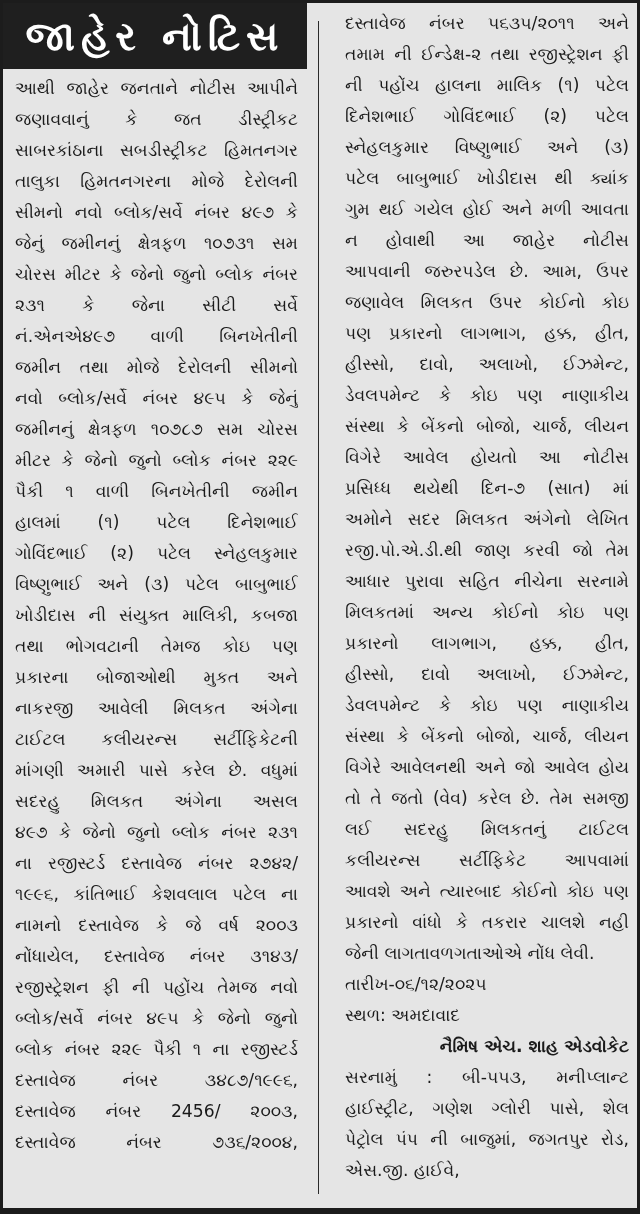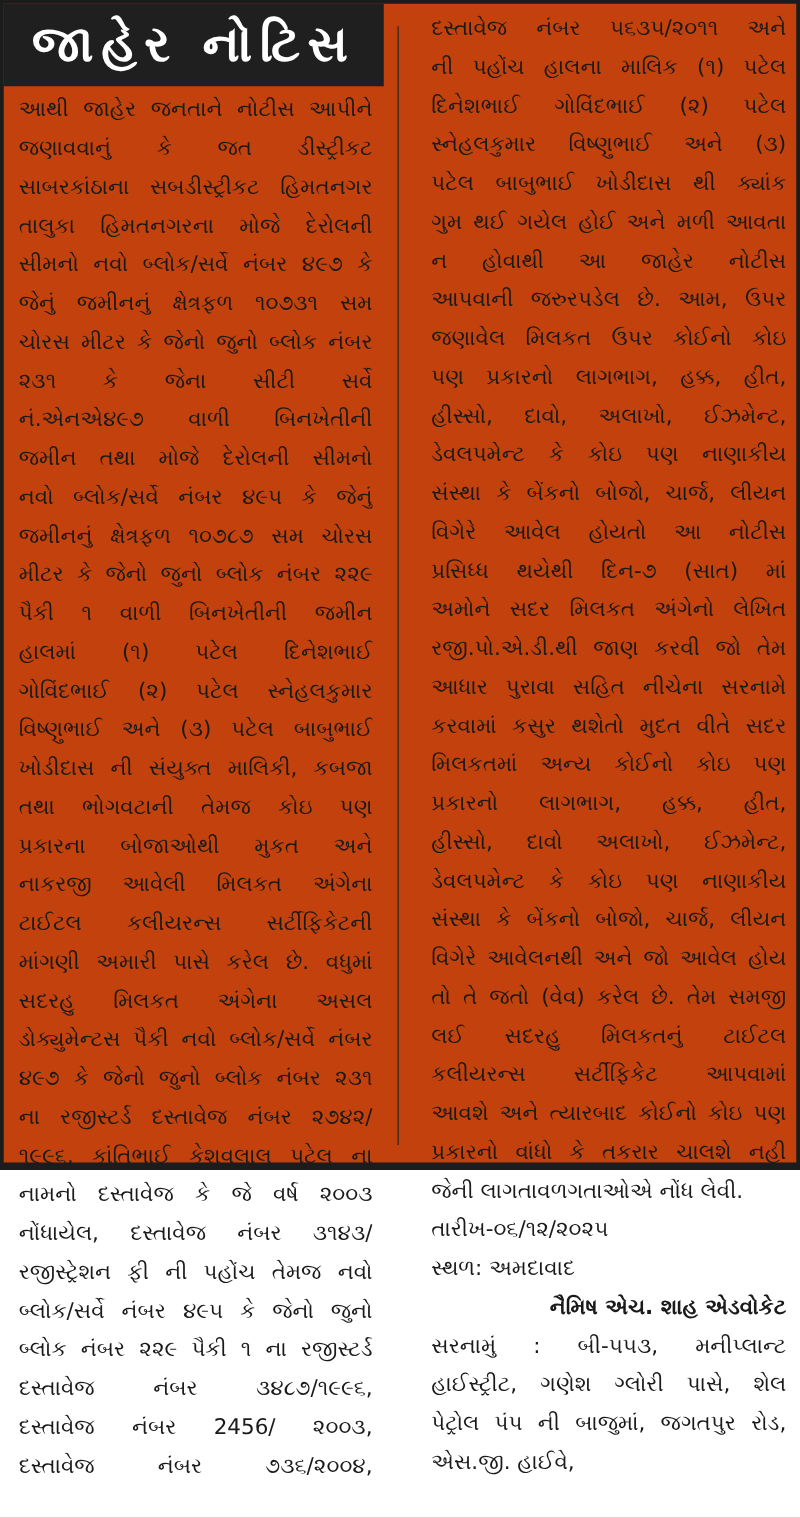--- a/index.html
+++ b/index.html
@@ -10,25 +10,25 @@
     body {
       width: 640px;
       height: 1214px;
       overflow: hidden;
       font-family: "DejaVu Sans", sans-serif;
       color: #1a1a1a;
     }
     .notice {
       position: relative;
       width: 640px;
-      height: 936px;
+      height: 1214px;
       box-sizing: border-box;
       border: 3px solid #1c1c1c;
       border-bottom-width: 6px;
-      background: #c2410c;
+      background: #e5e5e5;
     }
     .title-banner {
       position: absolute;
       left: 0;
       top: 0;
       width: 304px;
       height: 66px;
       background: #1f1f1f;
       color: #ffffff;
       display: flex;
@@ -116,55 +116,54 @@
     <span class="line">હાલમાં (૧) પટેલ દિનેશભાઈ</span>
     <span class="line">ગોવિંદભાઈ (૨) પટેલ સ્નેહલકુમાર</span>
     <span class="line">વિષ્ણુભાઈ અને (૩) પટેલ બાબુભાઈ</span>
     <span class="line">ખોડીદાસ ની સંયુક્ત માલિકી, કબજા</span>
     <span class="line">તથા ભોગવટાની તેમજ કોઇ પણ</span>
     <span class="line">પ્રકારના બોજાઓથી મુકત અને</span>
     <span class="line">નાકરજી આવેલી મિલકત અંગેના</span>
     <span class="line">ટાઈટલ કલીયરન્સ સર્ટીફિકેટની</span>
     <span class="line">માંગણી અમારી પાસે કરેલ છે. વધુમાં</span>
     <span class="line">સદરહુ મિલકત અંગેના અસલ</span>
-    <span class="line">ડોક્યુમેન્ટસ પૈકી નવો બ્લોક/સર્વે નંબર</span>
     <span class="line">૪૯૭ કે જેનો જુનો બ્લોક નંબર ૨૩૧</span>
     <span class="line">ના રજીસ્ટર્ડ દસ્તાવેજ નંબર ૨૭૪૨/</span>
     <span class="line">૧૯૯૬, કાંતિભાઈ કેશવલાલ પટેલ ના</span>
     <span class="line">નામનો દસ્તાવેજ કે જે વર્ષ ૨૦૦૩</span>
     <span class="line">નોંધાયેલ, દસ્તાવેજ નંબર ૩૧૪૩/</span>
     <span class="line">રજીસ્ટ્રેશન ફી ની પહોંચ તેમજ નવો</span>
     <span class="line">બ્લોક/સર્વે નંબર ૪૯૫ કે જેનો જુનો</span>
     <span class="line">બ્લોક નંબર ૨૨૯ પૈકી ૧ ના રજીસ્ટર્ડ</span>
     <span class="line">દસ્તાવેજ નંબર ૩૪૮૭/૧૯૯૬,</span>
     <span class="line">દસ્તાવેજ નંબર 2456/ ૨૦૦૩,</span>
     <span class="line">દસ્તાવેજ નંબર ૭૩૬/૨૦૦૪,</span>
 
   </div>
 
   <div class="col col-right">
     <span class="line">દસ્તાવેજ નંબર ૫૬૩૫/૨૦૧૧ અને</span>
+    <span class="line">તમામ ની ઈન્ડેક્ષ-૨ તથા રજીસ્ટ્રેશન ફી</span>
     <span class="line">ની પહોંચ હાલના માલિક (૧) પટેલ</span>
     <span class="line">દિનેશભાઈ ગોવિંદભાઈ (૨) પટેલ</span>
     <span class="line">સ્નેહલકુમાર વિષ્ણુભાઈ અને (૩)</span>
     <span class="line">પટેલ બાબુભાઈ ખોડીદાસ થી ક્યાંક</span>
     <span class="line">ગુમ થઈ ગયેલ હોઈ અને મળી આવતા</span>
     <span class="line">ન હોવાથી આ જાહેર નોટીસ</span>
     <span class="line">આપવાની જરુરપડેલ છે. આમ, ઉપર</span>
     <span class="line">જણાવેલ મિલકત ઉપર કોઈનો કોઇ</span>
     <span class="line">પણ પ્રકારનો લાગભાગ, હક્ક, હીત,</span>
     <span class="line">હીસ્સો, દાવો, અલાખો, ઈઝમેન્ટ,</span>
     <span class="line">ડેવલપમેન્ટ કે કોઇ પણ નાણાકીય</span>
     <span class="line">સંસ્થા કે બેંકનો બોજો, ચાર્જ, લીયન</span>
     <span class="line">વિગેરે આવેલ હોયતો આ નોટીસ</span>
     <span class="line">પ્રસિધ્ધ થયેથી દિન-૭ (સાત) માં</span>
     <span class="line">અમોને સદર મિલકત અંગેનો લેખિત</span>
     <span class="line">રજી.પો.એ.ડી.થી જાણ કરવી જો તેમ</span>
     <span class="line">આધાર પુરાવા સહિત નીચેના સરનામે</span>
-    <span class="line">કરવામાં કસુર થશેતો મુદત વીતે સદર</span>
     <span class="line">મિલકતમાં અન્ય કોઈનો કોઇ પણ</span>
     <span class="line">પ્રકારનો લાગભાગ, હક્ક, હીત,</span>
     <span class="line">હીસ્સો, દાવો અલાખો, ઈઝમેન્ટ,</span>
     <span class="line">ડેવલપમેન્ટ કે કોઇ પણ નાણાકીય</span>
     <span class="line">સંસ્થા કે બેંકનો બોજો, ચાર્જ, લીયન</span>
     <span class="line">વિગેરે આવેલનથી અને જો આવેલ હોય</span>
     <span class="line">તો તે જતો (વેવ) કરેલ છે. તેમ સમજી</span>
     <span class="line">લઈ સદરહુ મિલકતનું ટાઈટલ</span>
     <span class="line">કલીયરન્સ સર્ટીફિકેટ આપવામાં</span>
     <span class="line">આવશે અને ત્યારબાદ કોઈનો કોઇ પણ</span>

